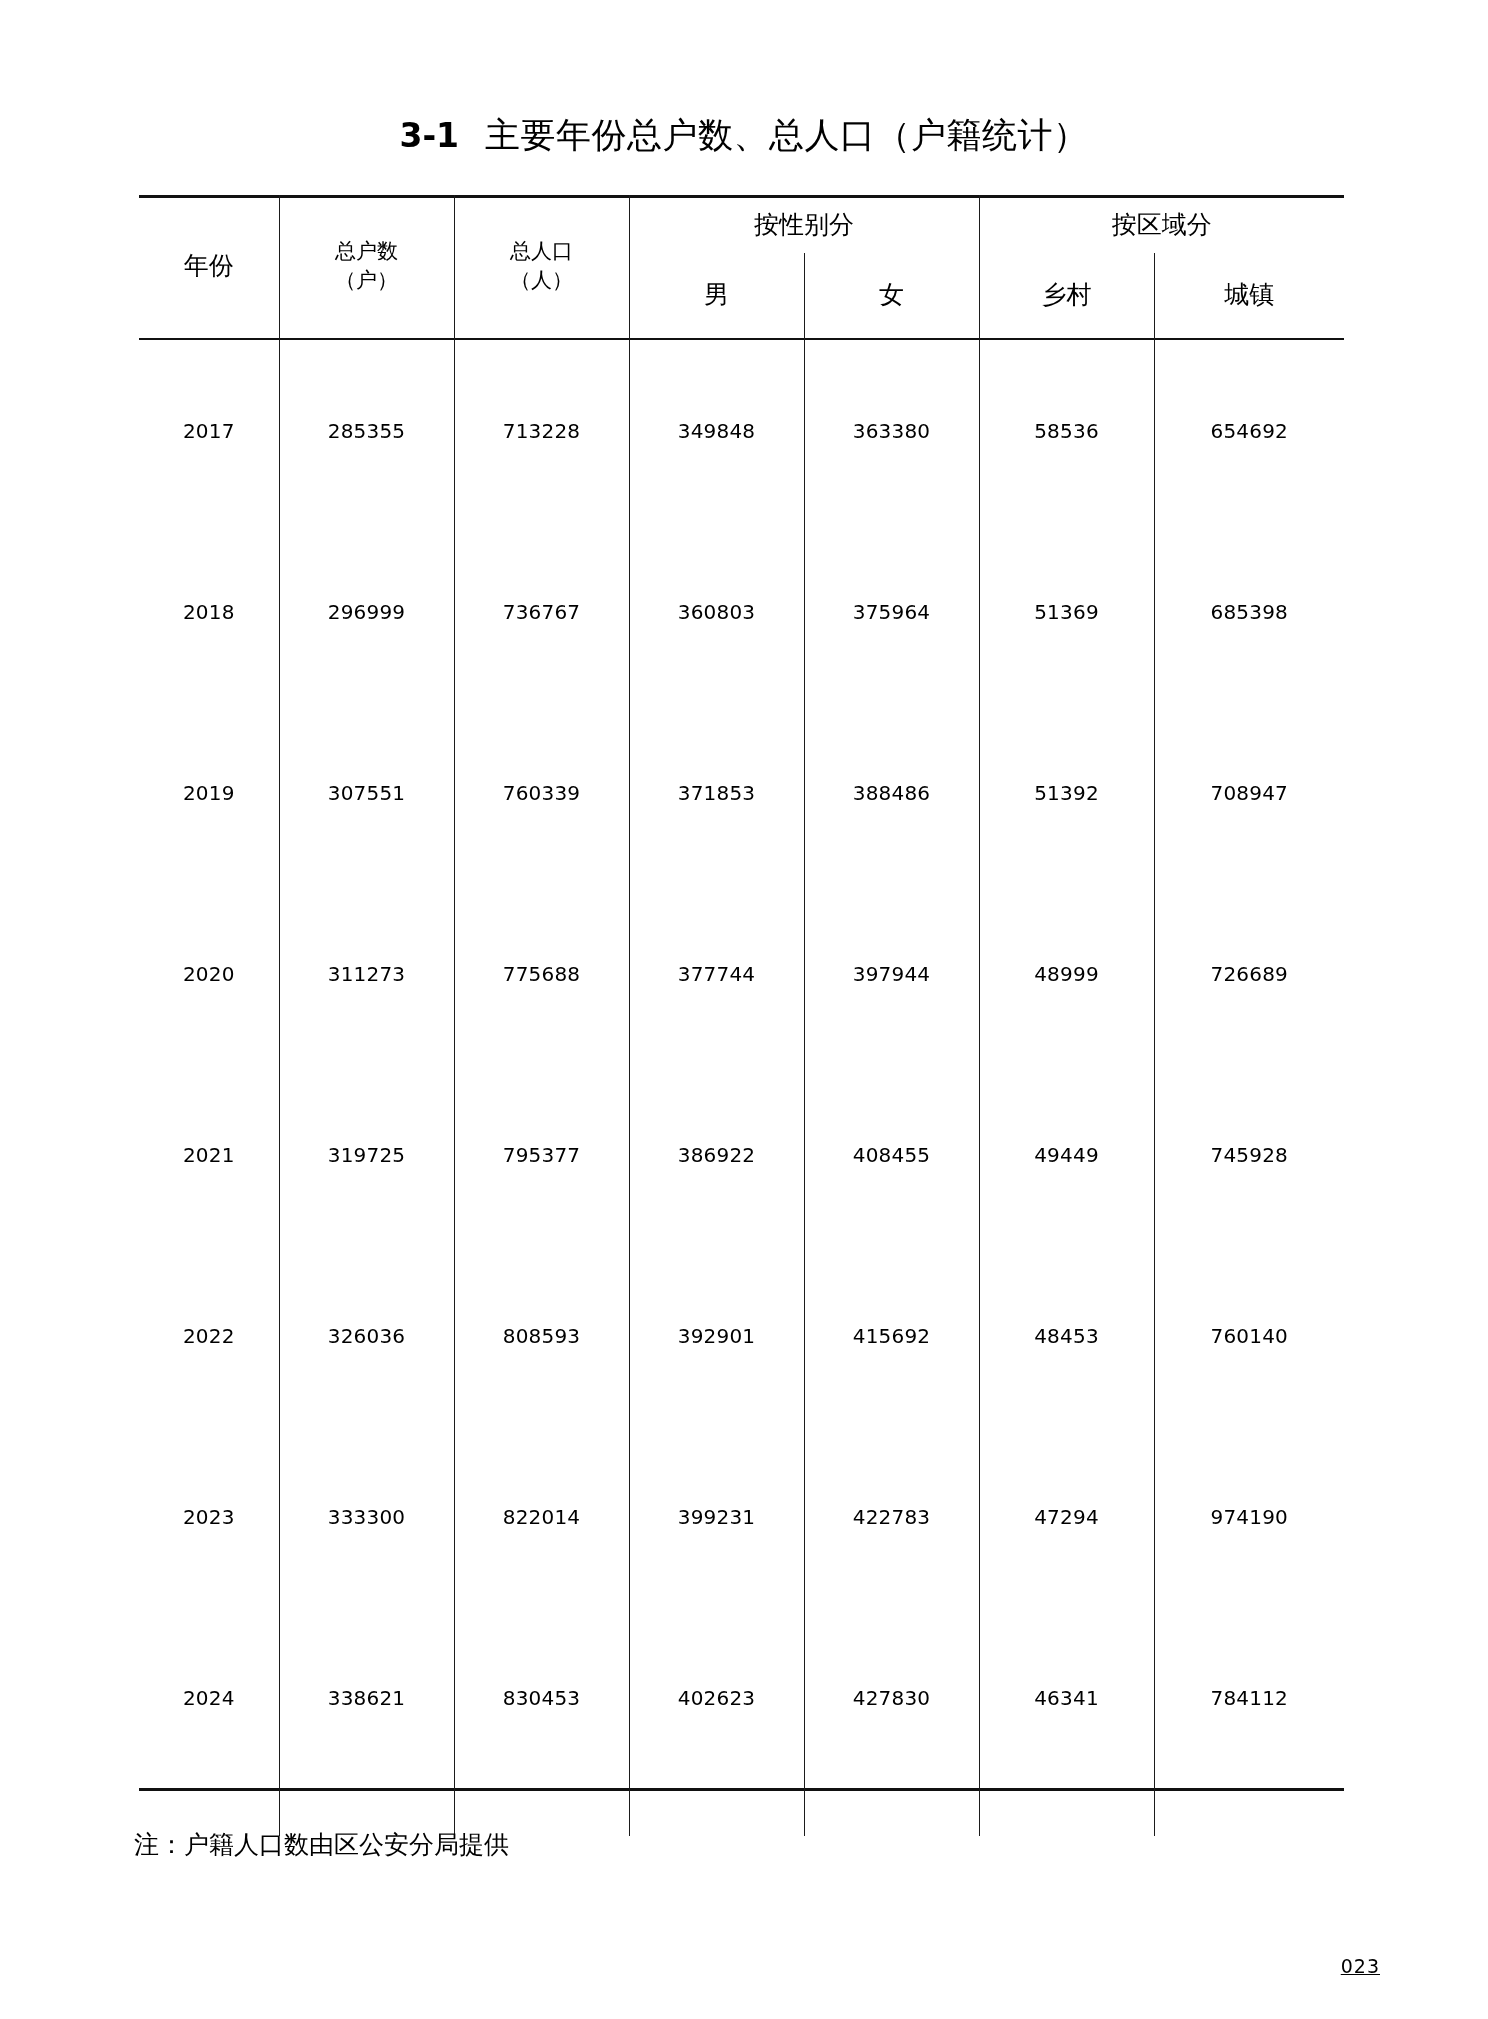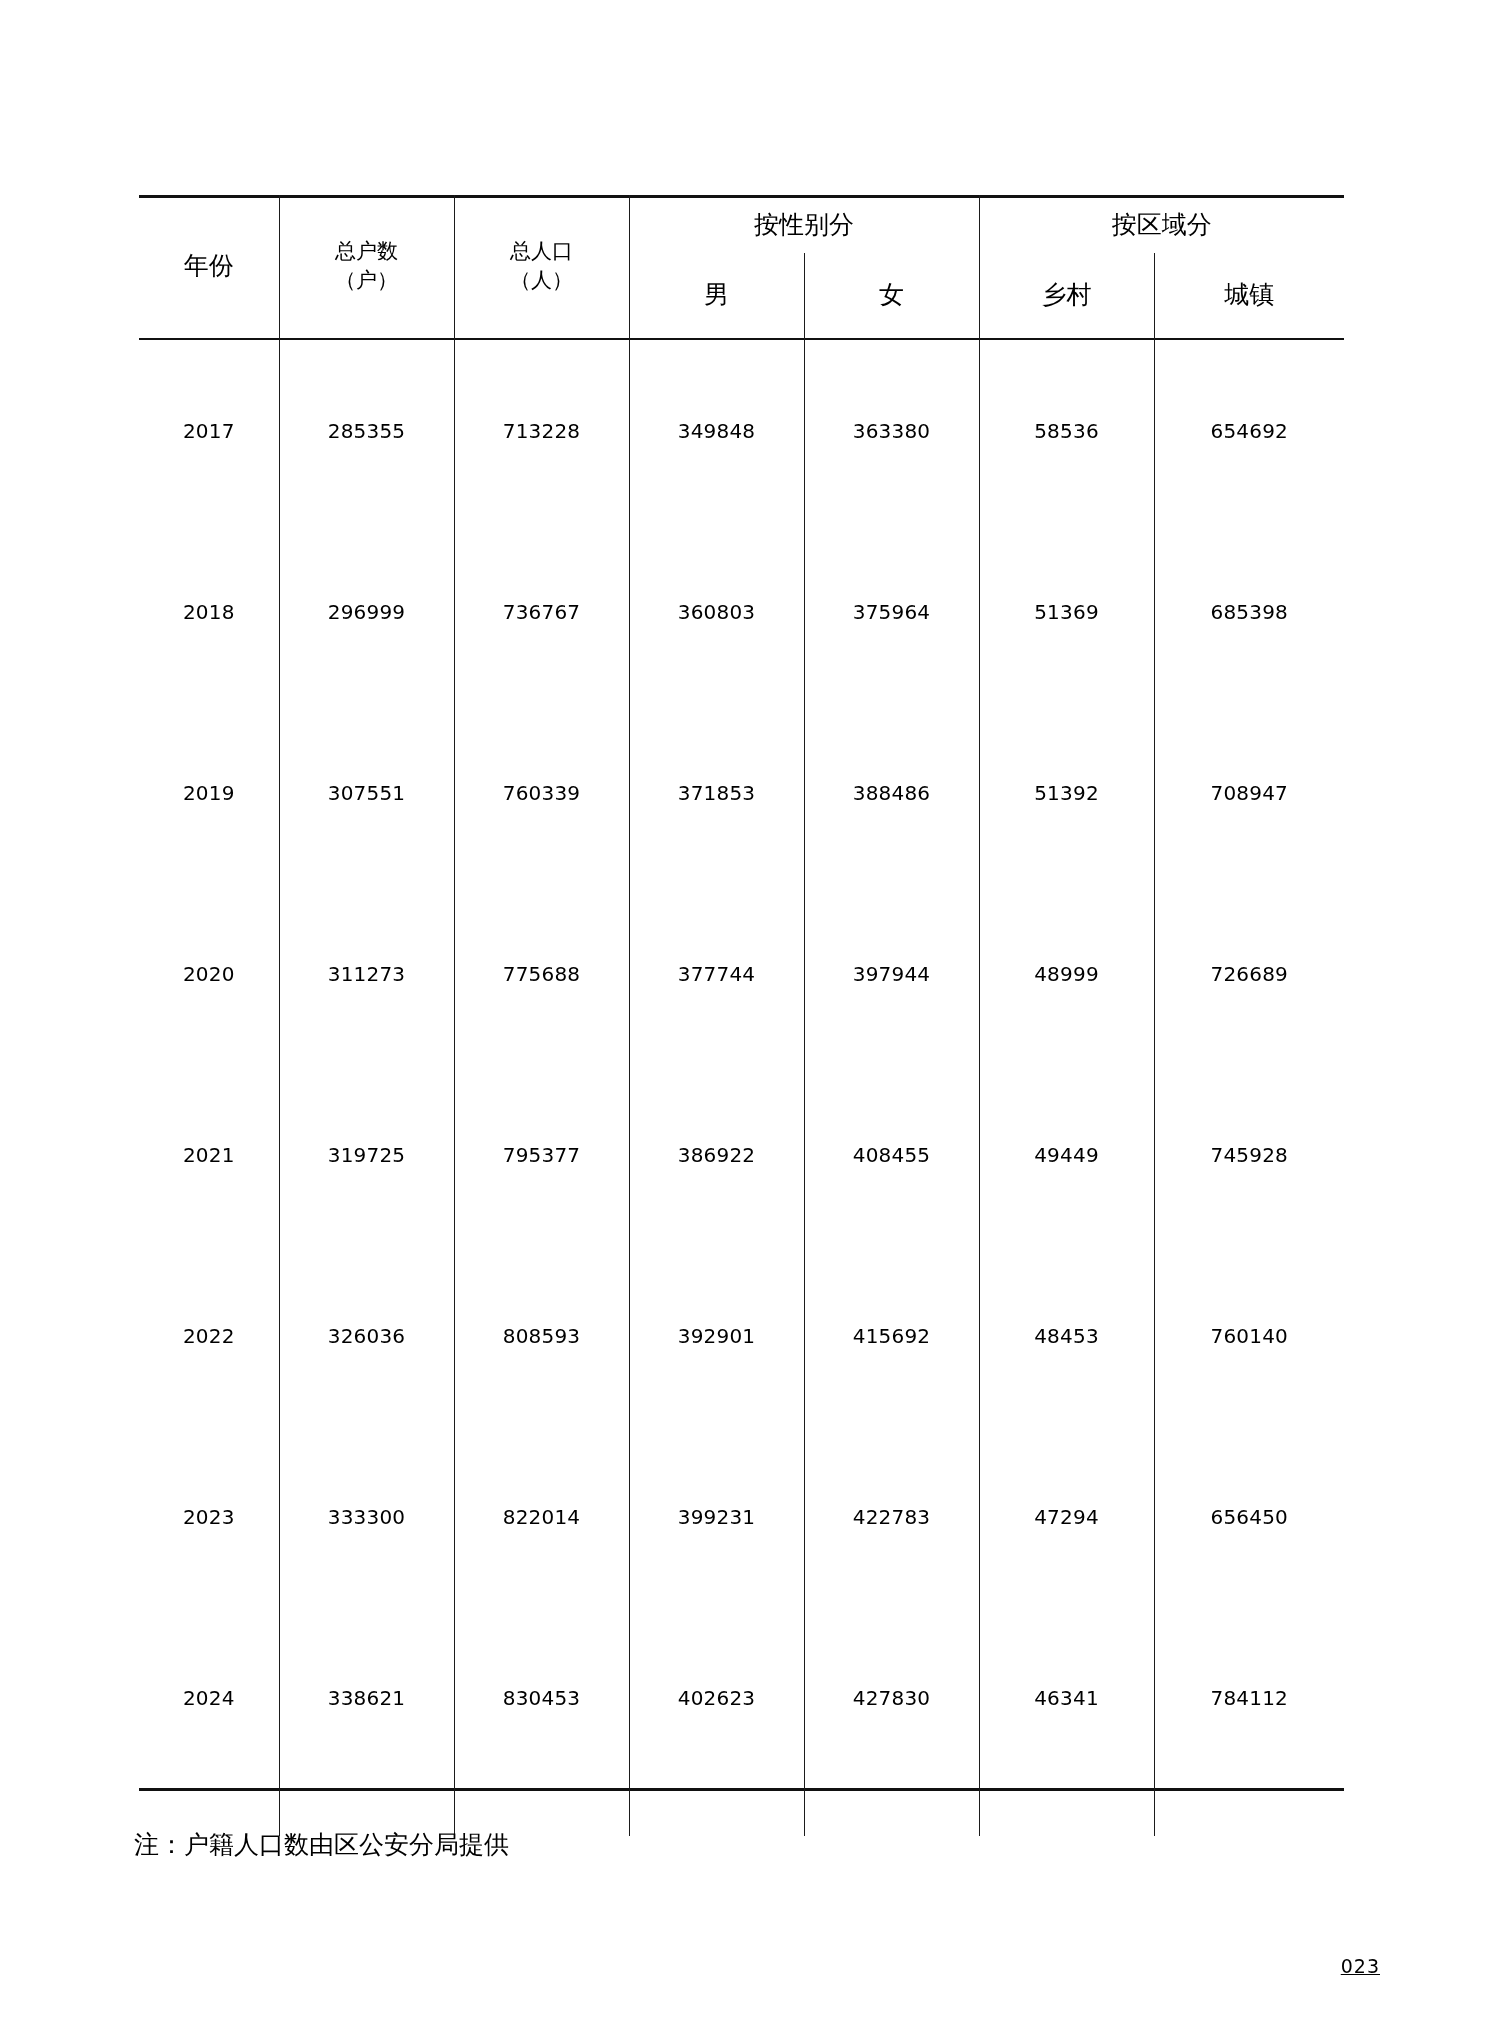--- a/index.html
+++ b/index.html
@@ -154,20 +154,23 @@
     font-family: "DejaVu Sans", "Liberation Sans", sans-serif;
     letter-spacing: 1px;
     text-decoration: underline;
   }
 </style>
 </head>
 <body>
 
 <div class="page">
 
+  <div class="title">
+    <span class="tnum">3-1</span><span class="tgap"></span><span class="ttext">主要年份总户数、总人口（户籍统计）</span>
+  </div>
 
   <div class="rule-top"></div>
   <div class="rule-head"></div>
   <div class="rule-bottom"></div>
 
   <div class="tbl-wrap">
     <table class="stat">
       <colgroup>
         <col style="width:140px">
         <col style="width:175px">
@@ -270,21 +273,21 @@
           <td class="body-cell">760140</td>
         </tr>
 
         <tr class="data-row">
           <td class="body-cell year vsep">2023</td>
           <td class="body-cell vsep">333300</td>
           <td class="body-cell vsep">822014</td>
           <td class="body-cell vsep">399231</td>
           <td class="body-cell vsep">422783</td>
           <td class="body-cell vsep">47294</td>
-          <td class="body-cell">656450</td>
+          <td class="body-cell">974190</td>
         </tr>
 
         <tr class="data-row">
           <td class="body-cell year vsep">2024</td>
           <td class="body-cell vsep">338621</td>
           <td class="body-cell vsep">830453</td>
           <td class="body-cell vsep">402623</td>
           <td class="body-cell vsep">427830</td>
           <td class="body-cell vsep">46341</td>
           <td class="body-cell">784112</td>

